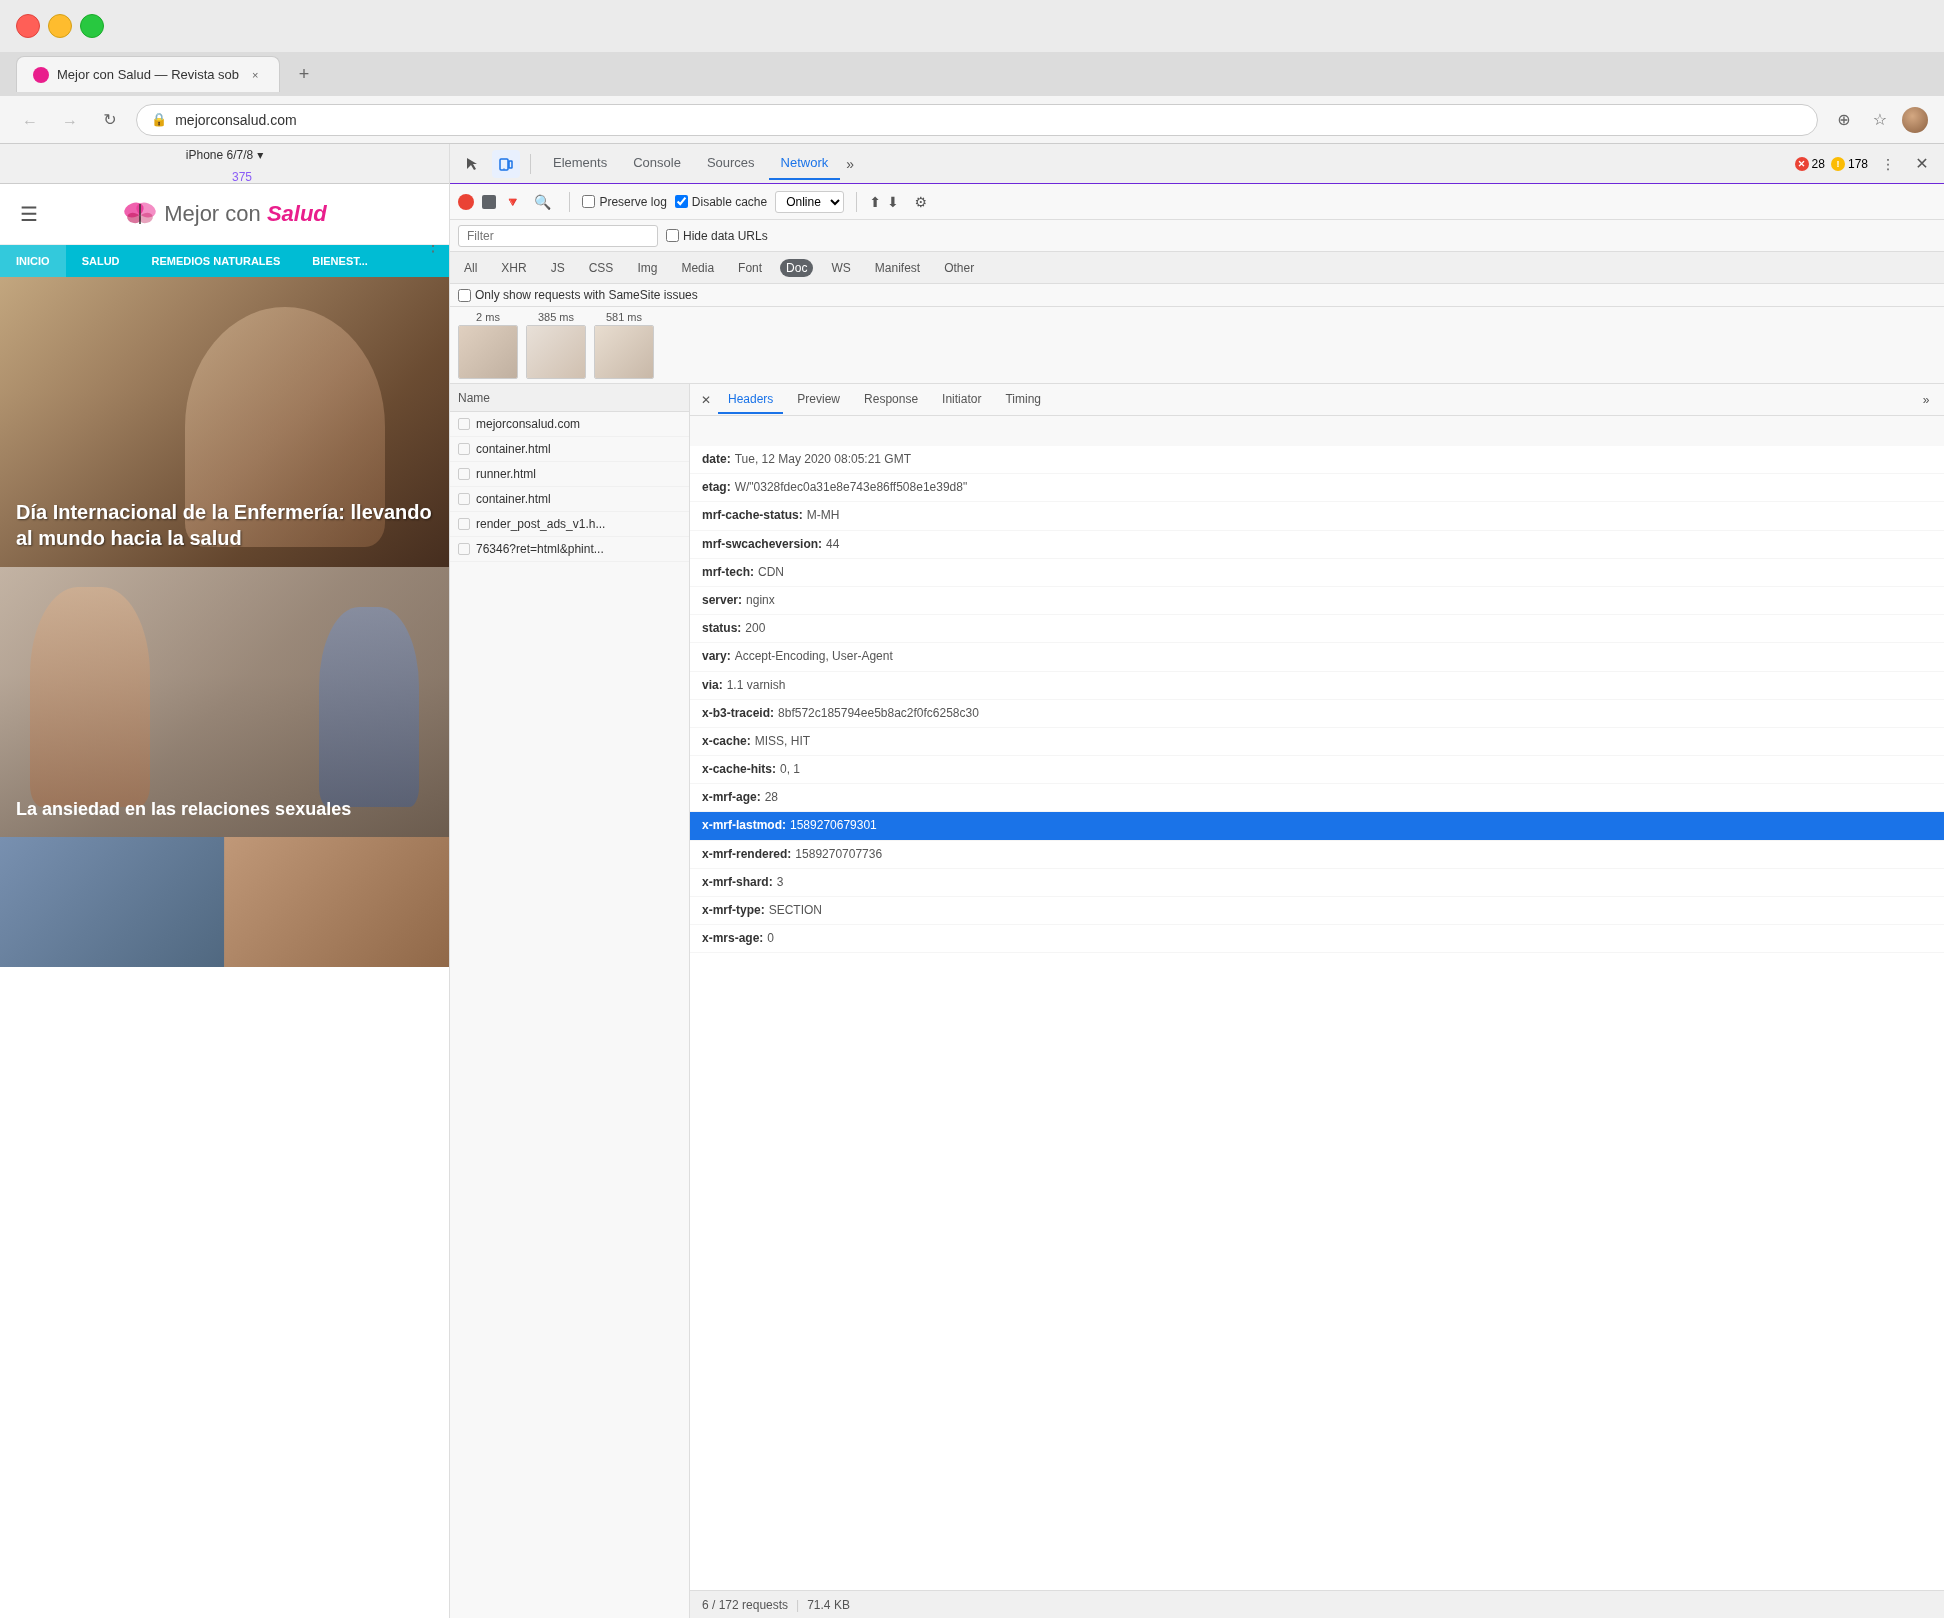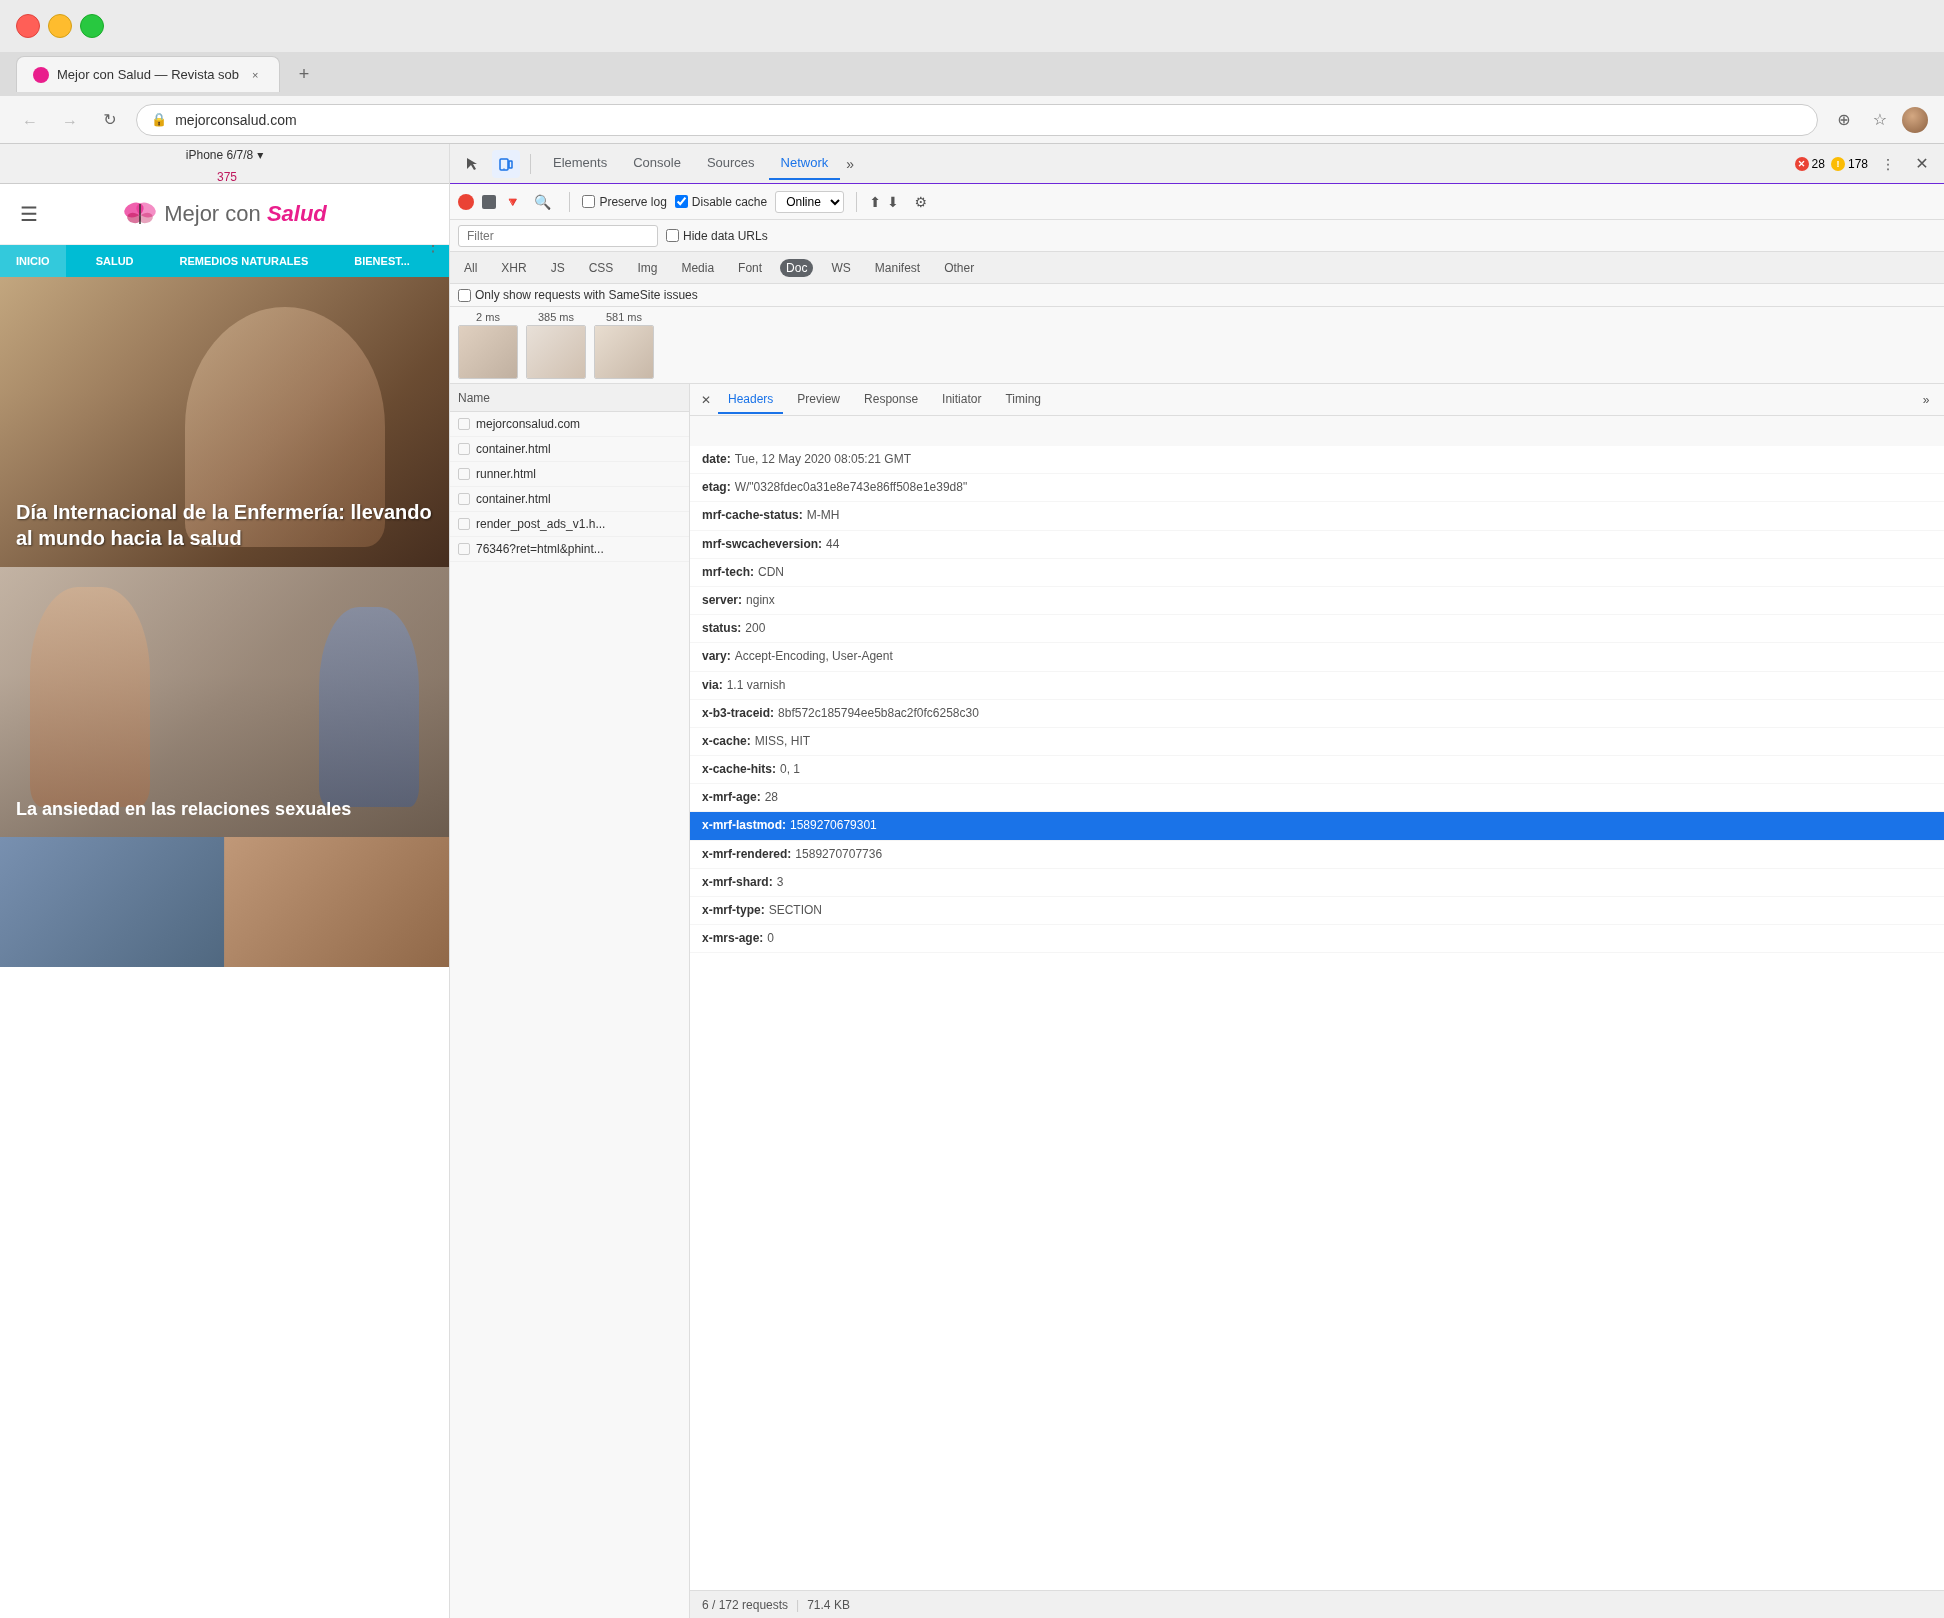--- a/index.html
+++ b/index.html
@@ -26,30 +26,30 @@
     .lock-icon { color: #5f6368; font-size: 13px; }
     .nav-right { display: flex; gap: 8px; align-items: center; }
 
     
     .main-layout { display: flex; height: calc(1618px - 144px); }
 
     
     .website-panel { width: 450px; background: white; overflow: hidden; position: relative; border-right: 1px solid #ddd; }
     .mobile-toolbar { background: #f0f0f0; display: flex; align-items: center; padding: 4px 8px; gap: 8px; height: 40px; border-bottom: 1px solid #ccc; flex-direction: column; }
     .device-select { font-size: 12px; color: #333; display: flex; align-items: center; gap: 4px; cursor: pointer; }
-    .dimension-input { font-size: 12px; color: #be185d; background: transparent; border: none; width: 35px; text-align: left; margin-left: 20px; }
+    .dimension-input { font-size: 12px; color: #8b5cf6; background: transparent; border: none; width: 35px; text-align: right; margin-left: 20px; }
     .dim-sep { font-size: 12px; color: #999; }
     .more-btn { margin-left: auto; font-size: 16px; color: #666; cursor: pointer; }
     .website-content { overflow: hidden; height: calc(100% - 40px); }
     .site-header { background: white; padding: 12px 20px; display: flex; align-items: center; justify-content: center; position: relative; border-bottom: 1px solid #eee; }
     .hamburger { position: absolute; left: 20px; font-size: 20px; color: #555; cursor: pointer; }
     .logo { display: flex; align-items: center; gap: 6px; }
     .logo-text { font-size: 22px; font-weight: 300; color: #333; }
     .logo-text span { color: #e91e8c; font-weight: 600; }
-    .nav-menu { background: #00bcd4; display: flex; gap: 14px; }
+    .nav-menu { background: #00bcd4; display: flex; }
     .nav-menu-item { padding: 10px 16px; font-size: 11px; font-weight: 600; color: white; cursor: pointer; white-space: nowrap; }
     .nav-menu-item.active { background: rgba(255,255,255,0.2); }
     .hero-img { width: 100%; height: 290px; background: linear-gradient(135deg, #c9a96e 0%, #8b7355 50%, #5a4a3a 100%); position: relative; display: flex; align-items: flex-end; padding: 16px; overflow: hidden; }
     .hero-overlay { position: absolute; top: 0; left: 0; right: 0; bottom: 0; background: linear-gradient(to top, rgba(0,0,0,0.7) 0%, rgba(0,0,0,0.1) 60%); }
     .hero-text { position: relative; z-index: 1; color: white; }
     .hero-title { font-size: 20px; font-weight: 700; line-height: 1.3; text-shadow: 1px 1px 2px rgba(0,0,0,0.5); }
     .article-card { position: relative; overflow: hidden; }
     .article-img-2 { width: 100%; height: 270px; background: linear-gradient(135deg, #b8a89a 0%, #8a7a6e 100%); position: relative; display: flex; align-items: flex-end; padding: 16px; }
     .article-img-2-overlay { position: absolute; top: 0; left: 0; right: 0; bottom: 0; background: linear-gradient(to top, rgba(0,0,0,0.65) 0%, rgba(0,0,0,0.05) 60%); }
     .article-title { position: relative; z-index: 1; color: white; font-size: 18px; font-weight: 700; line-height: 1.3; }

